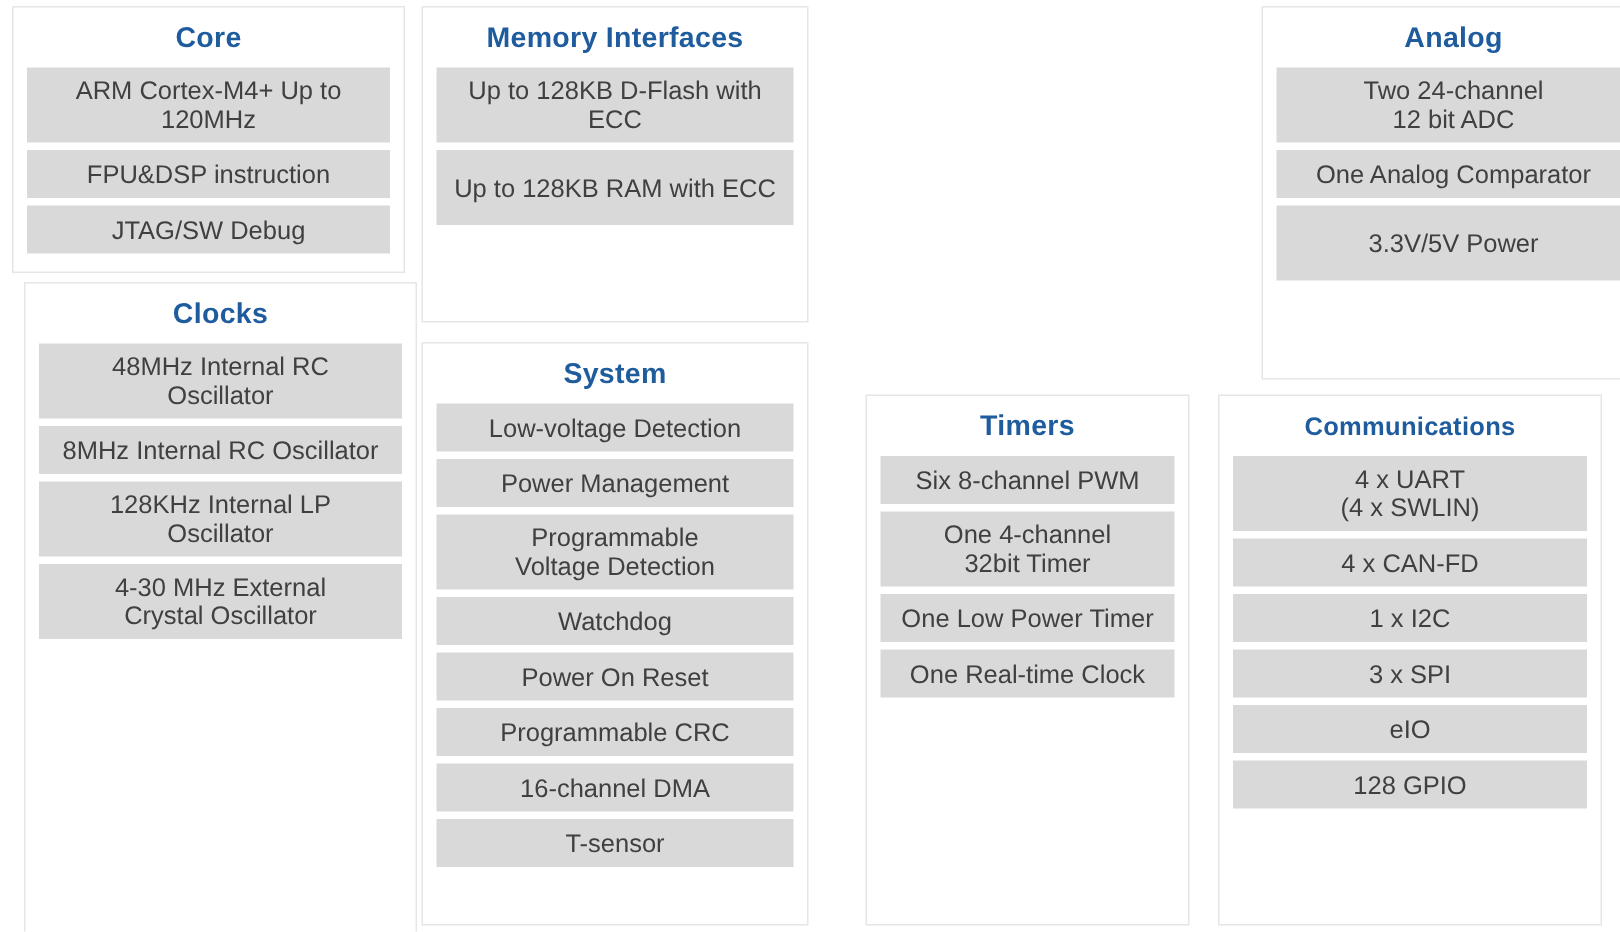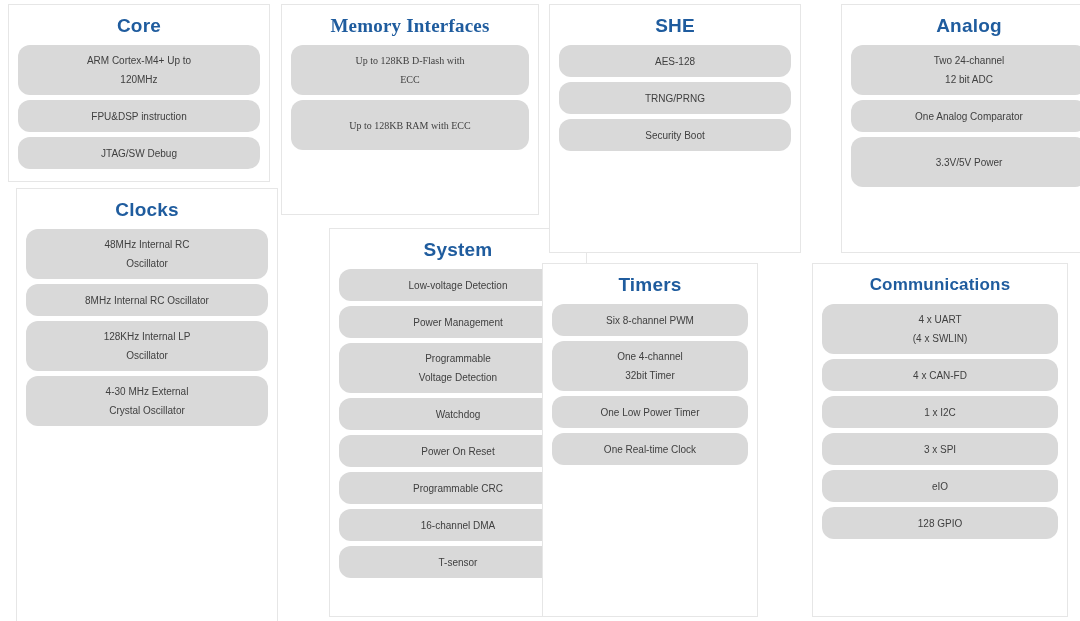--- a/index.html
+++ b/index.html
@@ -46,48 +46,47 @@
   }
 
   .items {
     padding: 0 9px 9px 9px;
   }
 
   .item {
     box-sizing: border-box;
     background: #d9d9d9;
     color: #404040;
-    font-size: 10px;
+    font-size: 17px;
     line-height: 19px;
     text-align: center;
     display: flex;
     align-items: center;
     justify-content: center;
     margin-bottom: 5px;
     padding: 5px 6px;
     min-height: 32px;
     white-space: pre-line;
-    border-radius: 12px;
   }
 
   .item.two-line {
     min-height: 50px;
   }
 
   
   #panel-core     { left: 8px;   top: 4px;   width: 262px; height: 178px; }
   #panel-clocks   { left: 16px;   top: 188px; width: 262px; height: 546px; }
 
   
-  #panel-memory   { left: 281px; top: 4px;   width: 258px; height: 211px; font-family: Liberation Serif, serif; }
-  #panel-system   { left: 281px; top: 228px; width: 258px; height: 389px; margin-left: 48px; }
+  #panel-memory   { left: 281px; top: 4px;   width: 258px; height: 211px; }
+  #panel-system   { left: 281px; top: 228px; width: 258px; height: 389px; }
 
   
   #panel-she      { left: 549px; top: 4px;   width: 252px; height: 249px; }
-  #panel-timers   { left: 542px; top: 263px; width: 216px; height: 354px; }
+  #panel-timers   { left: 577px; top: 263px; width: 216px; height: 354px; }
 
   
   #panel-analog   { left: 812px; top: 4px;   width: 256px; height: 249px; margin-left: 29px; }
   #panel-comms    { left: 812px; top: 263px; width: 256px; height: 354px; }
 </style>
 </head>
 <body>
 
 <div id="board">
 
@@ -131,28 +130,20 @@
       <div class="item two-line">Programmable
 Voltage Detection</div>
       <div class="item">Watchdog</div>
       <div class="item">Power On Reset</div>
       <div class="item">Programmable CRC</div>
       <div class="item">16-channel DMA</div>
       <div class="item">T-sensor</div>
     </div>
   </div>
 
-  <div class="panel" id="panel-she">
-    <div class="panel-title">SHE</div>
-    <div class="items">
-      <div class="item">AES-128</div>
-      <div class="item">TRNG/PRNG</div>
-      <div class="item">Security Boot</div>
-    </div>
-  </div>
 
   <div class="panel" id="panel-timers">
     <div class="panel-title">Timers</div>
     <div class="items">
       <div class="item">Six 8-channel PWM</div>
       <div class="item two-line">One 4-channel
 32bit Timer</div>
       <div class="item">One Low Power Timer</div>
       <div class="item">One Real-time Clock</div>
     </div>

